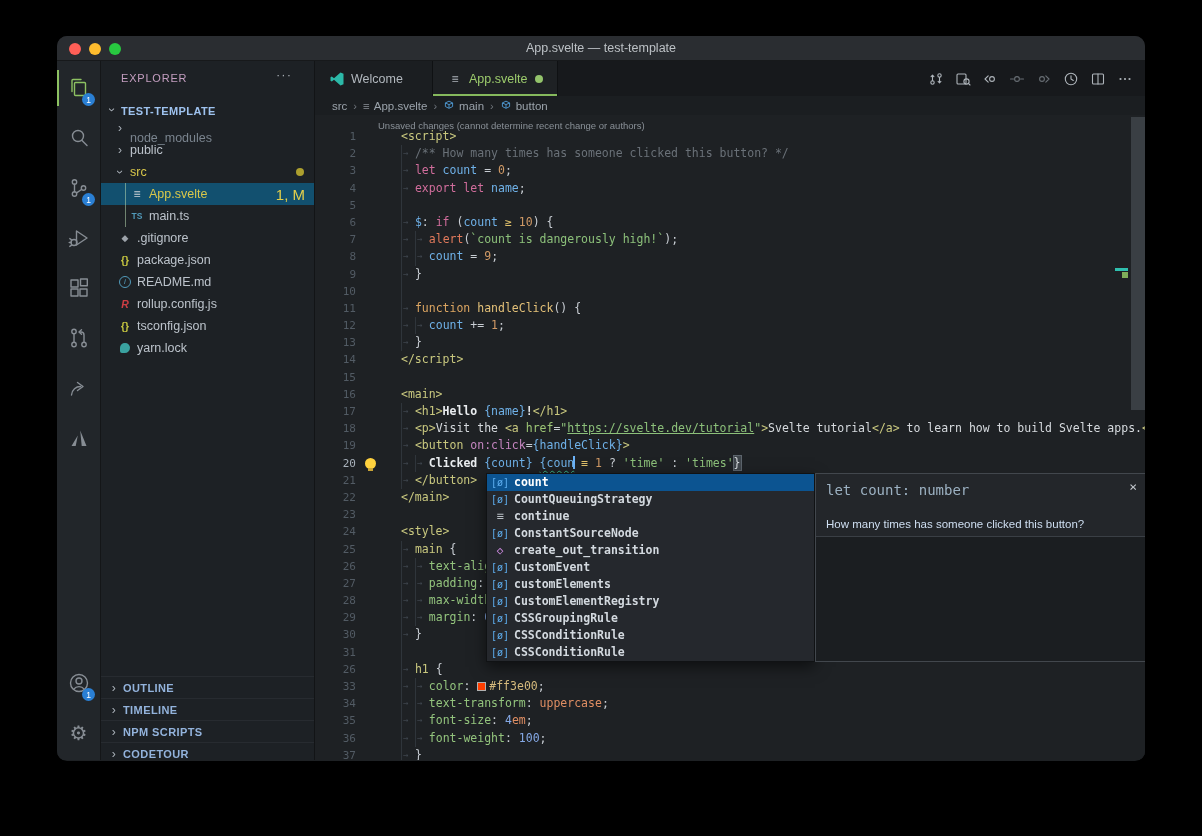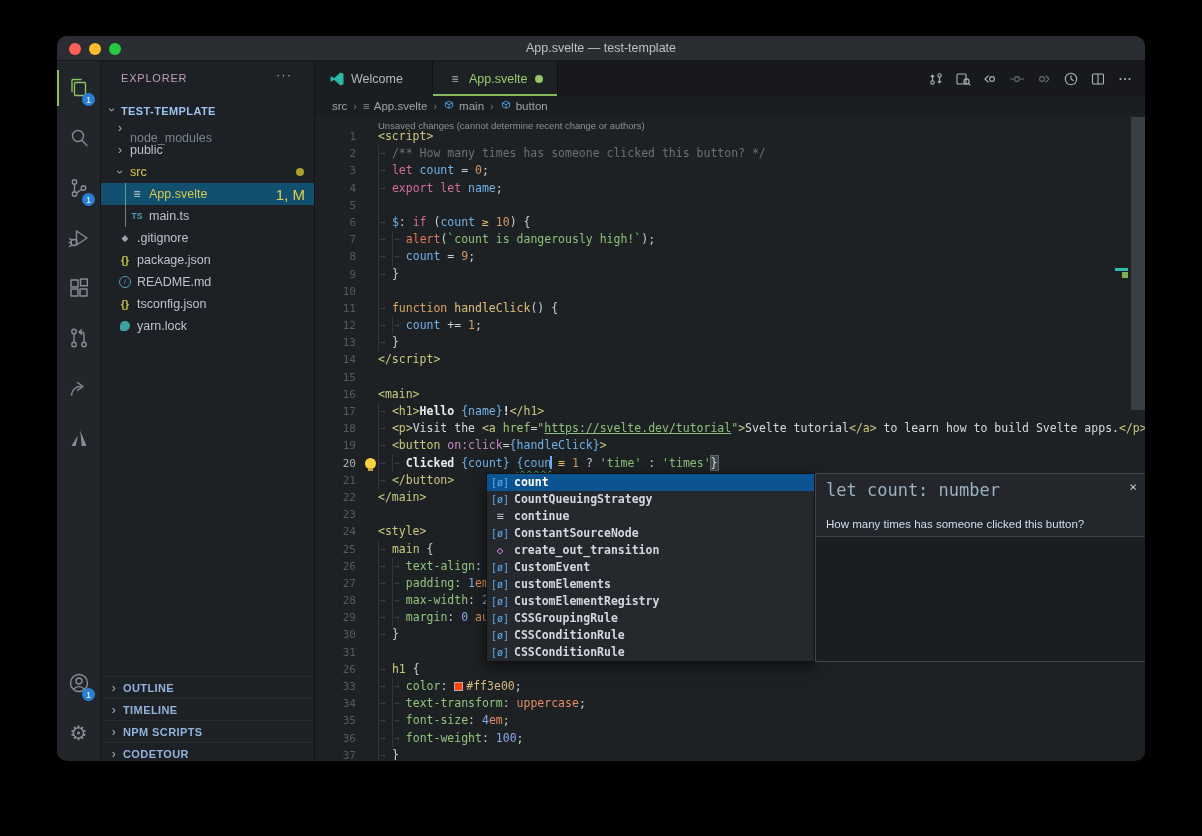--- a/index.html
+++ b/index.html
@@ -79,21 +79,21 @@
   .bc-file-icon { color:#8a9096; font-weight:bold; }
   
   .editor-area { position:relative; flex:1; overflow:hidden; background:#1e2124;
                  font-family:"DejaVu Sans Mono", monospace; font-size:11.5px; line-height:17.2px; }
   .codelens { position:absolute; left:63px; top:2px; font-family:"Liberation Sans",sans-serif;
               font-size:9.5px; color:#8a9198; }
   .code-lines { position:absolute; left:0; right:0; top:13px; }
   .line { display:flex; height:17.2px; white-space:pre; }
   .ln { width:63px; padding-right:22px; text-align:right; color:#525b64; font-size:11px; flex:none; }
   .ln-act { color:#a9b2bb; }
-  .lc { flex:1; }
+  .lc { flex:1;margin-left:23px; }
   .s-tg{color:#c9c87f} .s-kw{color:#d16d9c} .s-kf{color:#dca561;}
   .s-fn{color:#e3c078} .s-cl{color:#e0795b} .s-vr{color:#6fb1e8} .s-nm{color:#d19a66}
   .s-st{color:#8cc07a} .s-lk{color:#8cc07a;text-decoration:underline} .s-at{color:#9cc575}
   .s-pk{color:#c586c0} .s-cm{color:#6a7178} .s-op{color:#c9ced4} .s-tx{color:#d6dade}
   .s-hb{color:#e9ecef;font-weight:bold} .s-bc{color:#6fb1e8} .s-lg{color:#dfc06a}
   .s-pr{color:#93c47d} .s-vl{color:#e08e63} .s-cn{color:#85a9e6} .s-un{color:#e08e63}
   .s-hx{color:#d5ba7d}
   .s-sqb{color:#6fb1e8; text-decoration:underline wavy #3db487 1px; text-underline-offset:3px;}
   .s-sqv{color:#6fb1e8; text-decoration:underline wavy #3db487 1px; text-underline-offset:3px;}
   .s-bx{color:#d5dade; background:#3f454b; box-shadow:0 0 0 1px #5c646c;}
@@ -114,21 +114,21 @@
                   font-weight:bold; color:#d3d9df; overflow:hidden; }
   .s-row { height:17px; display:flex; align-items:center; padding-left:4px; gap:5px; }
   .s-row.sel { background:#0c5491; color:#fff; }
   .s-kind { display:inline-flex; width:18px; justify-content:center; font-weight:normal; flex:none; }
   .k-var::before { content:"[ø]"; color:#5fb0f2; font-size:10px; }
   .k-kw::before { content:"≡"; color:#b8bec4; font-size:12px; }
   .k-md::before { content:"◇"; color:#c586d8; font-size:11px; }
   .suggest-detail { position:absolute; left:500px; top:358px; width:332px; height:189px;
                     background:#23262a; border:1px solid #42474d; }
   .sd-lower { position:absolute; left:0; right:0; top:62px; bottom:0; background:#1b1e21; border-top:1px solid #3a3f45; }
-  .sd-sig { position:absolute; left:10px; top:8px; font-family:"DejaVu Sans Mono",monospace; font-size:17px; color:#9cb1c2; }
+  .sd-sig { position:absolute; left:10px; top:8px; font-family:"DejaVu Sans Mono",monospace; font-size:14px; color:#9cb1c2; }
   .sd-doc { position:absolute; left:10px; top:42px; right:30px; font-family:"Liberation Sans",sans-serif; font-size:11.5px; color:#cfdff2; }
   .sd-close { position:absolute; right:9px; top:4px; color:#c6cbd0; font-size:13px; cursor:default; }
   svg.ic { display:block; }
 </style>
 </head>
 <body>
 
 <div class="stage">
   <div class="window">
 
@@ -280,20 +280,25 @@
             </div>
             <div class="f-row">
               <span style="width: 17px; flex: 0 0 auto;"></span>
               <span class="fi fi-json"></span>
               <span class="f-label">package.json</span>
             </div>
             <div class="f-row">
               <span style="width: 17px; flex: 0 0 auto;"></span>
               <span class="fi fi-info"></span>
               <span class="f-label">README.md</span>
+            </div>
+            <div class="f-row">
+              <span style="width: 17px; flex: 0 0 auto;"></span>
+              <span class="fi fi-rollup"></span>
+              <span class="f-label">rollup.config.js</span>
             </div>
             <div class="f-row">
               <span style="width: 17px; flex: 0 0 auto;"></span>
               <span class="fi fi-json"></span>
               <span class="f-label">tsconfig.json</span>
             </div>
             <div class="f-row">
               <span style="width: 17px; flex: 0 0 auto;"></span>
               <span class="fi fi-yarn"></span>
               <span class="f-label">yarn.lock</span>

